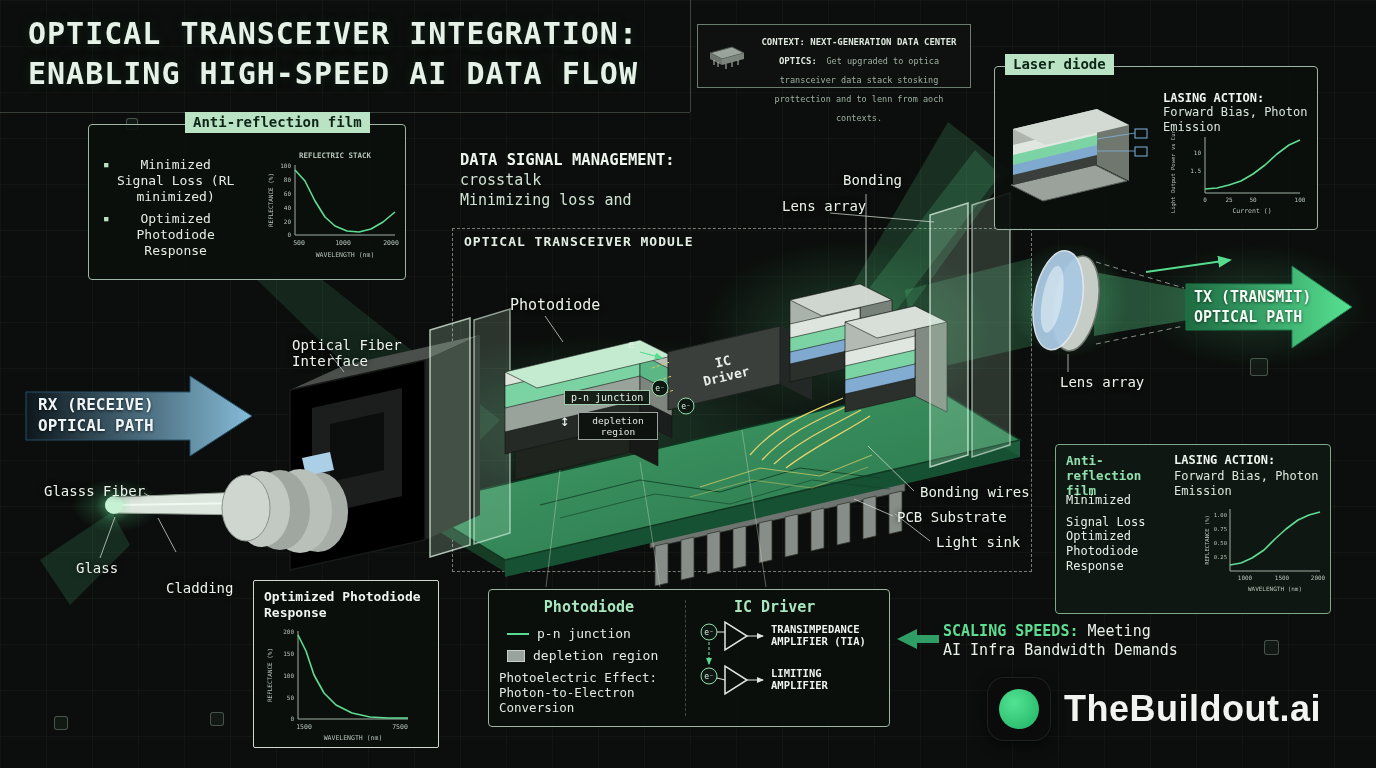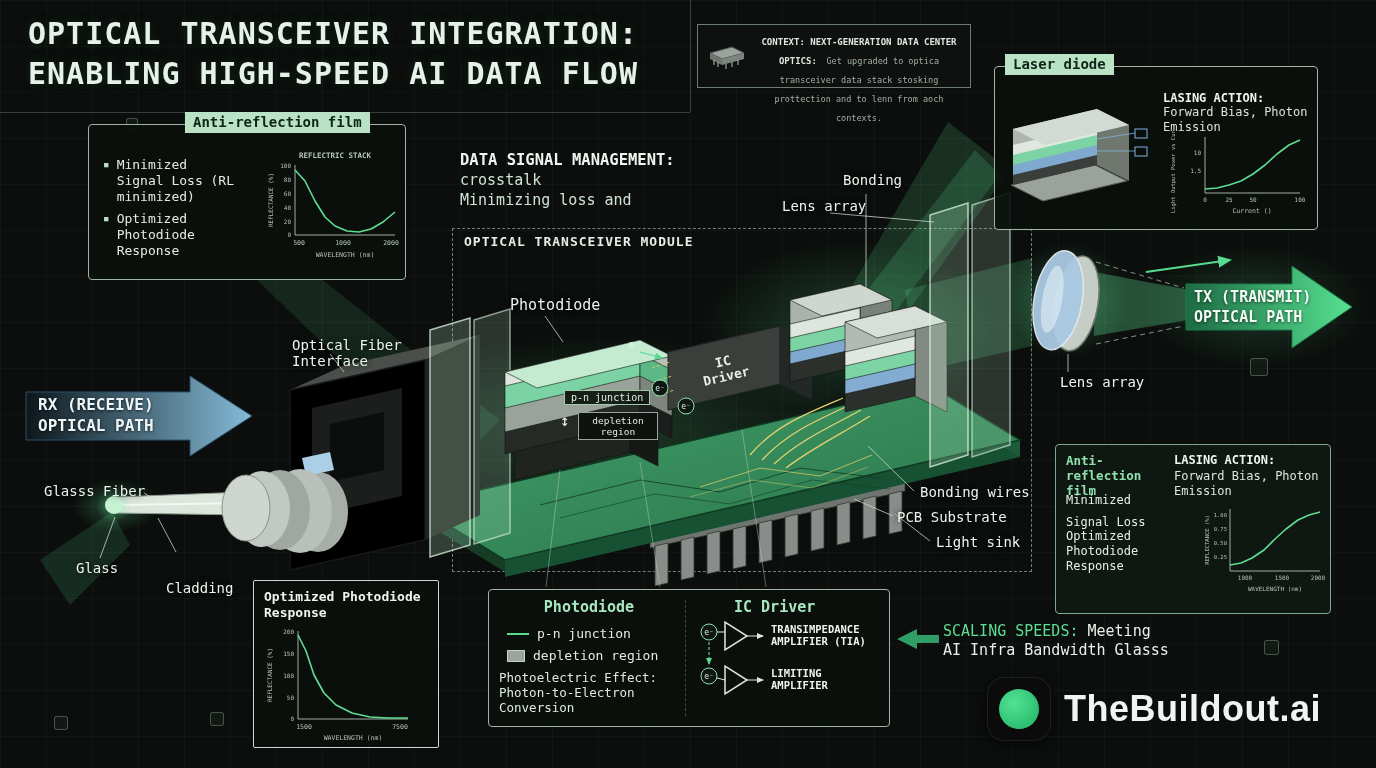--- a/index.html
+++ b/index.html
@@ -33,24 +33,24 @@
   .module-label{left:464px;top:234px;font-size:13px;font-weight:bold;letter-spacing:1px;
     color:#e4efe4;z-index:7;}
   .sigmgmt{left:460px;top:150px;z-index:7;}
   .sigmgmt .l1{font-size:15.5px;font-weight:bold;color:#eef5ee;line-height:20px;}
   .sigmgmt .l2{font-size:15px;color:#cfe2d2;line-height:20px;}
   .rx-text{left:38px;top:394px;font-size:16px;font-weight:bold;line-height:21px;
     color:#eef5f7;z-index:7;text-shadow:0 1px 3px rgba(0,0,0,.7);}
   .tx-text{left:1194px;top:287px;font-size:15px;font-weight:bold;line-height:20px;
     color:#f3fbf5;z-index:7;text-shadow:0 1px 3px rgba(0,0,0,.6);}
   .scaling{left:943px;top:622px;font-size:15px;line-height:19px;z-index:7;}
-  .scaling .hl{color:#5ede92;font-weight:normal;}
+  .scaling .hl{color:#5ede92;font-weight:bold;}
   .bullet-row{display:flex;margin-bottom:6px;}
   .bullet-mark{color:#b9e3c4;font-size:11px;margin-right:7px;line-height:16px;}
-  .bullet-text{font-size:13px;line-height:16px;color:#e3ece3;width:118px;}
+  .bullet-text{font-size:13px;line-height:16px;color:#e3ece3;width:118px;text-align:center;}
   .tickt{fill:#b6c3b8;font-family:"DejaVu Sans Mono",monospace;}
   .axis{stroke:#9fb0a2;stroke-width:1;fill:none;}
   .curve{stroke:#5fdd92;stroke-width:1.6;fill:none;stroke-linejoin:round;}
   .pn-chip{left:564px;top:390px;z-index:7;font-size:10px;color:#dcefe0;
     border:1px solid #9ccdaa;background:rgba(13,19,14,.92);padding:1px 6px;}
   .dep-chip{left:578px;top:412px;width:74px;z-index:7;font-size:9.5px;line-height:11px;
     text-align:center;color:#e0e9e1;border:1px solid #9aa39e;background:rgba(13,17,14,.92);padding:2px 2px;}
   .updown{left:560px;top:411px;z-index:7;font-size:16px;color:#e8f0e8;}
   .legend-row{display:flex;align-items:center;margin-bottom:7px;}
   .legend-line{width:22px;height:0;border-top:2.5px solid #57db8e;margin-right:8px;}
@@ -481,21 +481,21 @@
         <text class="tickt" x="45" y="82" font-size="6" text-anchor="middle">WAVELENGTH (nm)</text>
         <g transform="translate(-21,31) rotate(-90)">
             <text class="tickt" font-size="5.5" text-anchor="middle">REFLECTANCE (%)</text>
           </g>
       </g>
     </svg>
   </div>
 
   <div class="abs scaling">
     <div><span class="hl">SCALING SPEEDS:</span><span> Meeting</span></div>
-    <div>AI Infra Bandwidth Glasss</div>
+    <div>AI Infra Bandwidth Demands</div>
   </div>
 
   <div class="abs brand">
     <div class="brand-mark">
       <div class="brand-dot"></div>
     </div>
     <div class="brand-name">TheBuildout.ai</div>
   </div>
 
   <div class="marker" style="left:1250px;top:358px;width:16px;height:16px;"></div>

